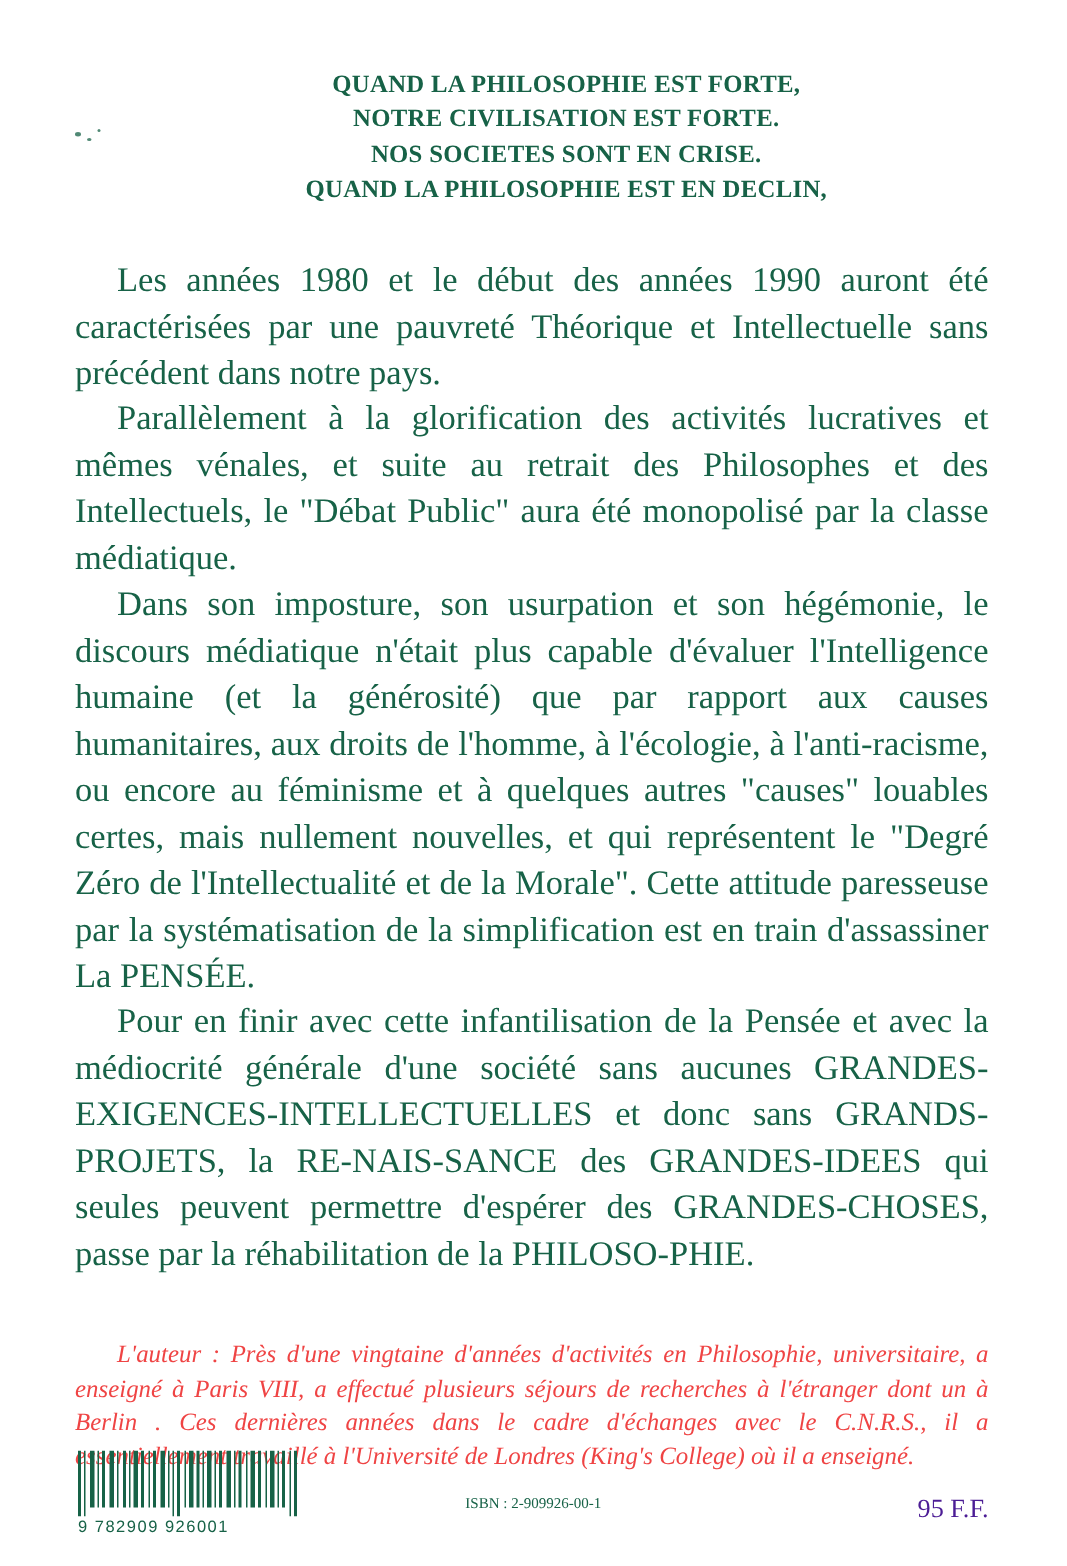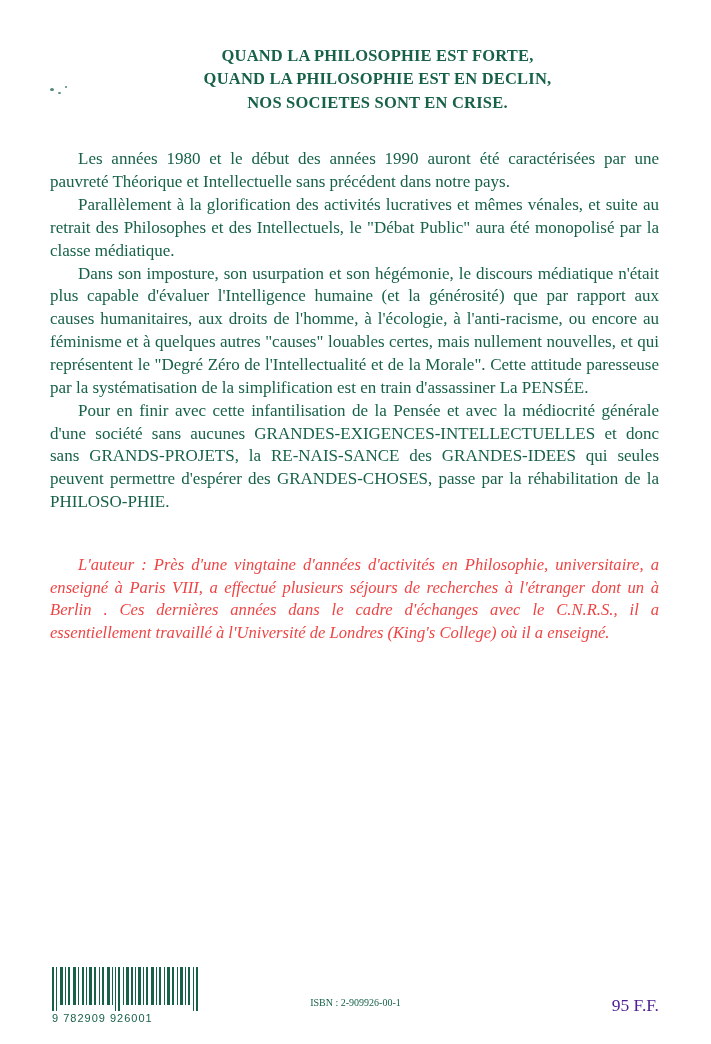--- a/index.html
+++ b/index.html
@@ -28,21 +28,21 @@
     line-height: 1.42;
     letter-spacing: 0.2px;
     color: #176247;
   }
   .title-block div {
     white-space: nowrap;
     padding-left: 44px;
   }
   .body-text {
     margin: 34px 52px 0 50px;
-    font-size: 17px;
+    font-size: 23px;
     line-height: 1.345;
     text-align: justify;
     color: #176247;
   }
   .body-text p {
     margin: 0;
     text-indent: 28px;
   }
   .italic-block {
     margin: 40px 52px 0 50px;
@@ -115,22 +115,23 @@
 <body>
 
 <div class="page">
 
   <span class="speck speck1"></span>
   <span class="speck speck2"></span>
   <span class="speck speck3"></span>
 
   <div class="title-block">
     <div>QUAND LA PHILOSOPHIE EST FORTE,</div>
+    <div>NOTRE CIVILISATION EST FORTE.</div>
+    <div>NOS SOCIETES SONT EN CRISE.</div>
     <div>QUAND LA PHILOSOPHIE EST EN DECLIN,</div>
-    <div>NOS SOCIETES SONT EN CRISE.</div>
   </div>
 
   <div class="body-text">
     <p>Les années 1980 et le début des années 1990 auront été caractérisées par une pauvreté Théorique et Intellectuelle sans précédent dans notre pays.</p>
     <p>Parallèlement à la glorification des activités lucratives et mêmes vénales, et suite au retrait des Philosophes et des Intellectuels, le "Débat Public" aura été monopolisé par la classe médiatique.</p>
     <p>Dans son imposture, son usurpation et son hégémonie, le discours médiatique n'était plus capable d'évaluer l'Intelligence humaine (et la générosité) que par rapport aux causes humanitaires, aux droits de l'homme, à l'écologie, à l'anti-racisme, ou encore au féminisme et à quelques autres "causes" louables certes, mais nullement nouvelles, et qui représentent le "Degré Zéro de l'Intellectualité et de la Morale". Cette attitude paresseuse par la systématisation de la simplification est en train d'assassiner La PENSÉE.</p>
     <p>Pour en finir avec cette infantilisation de la Pensée et avec la médiocrité générale d'une société sans aucunes GRANDES-EXIGENCES-INTELLECTUELLES et donc sans GRANDS-PROJETS, la RE-NAIS-SANCE des GRANDES-IDEES qui seules peuvent permettre d'espérer des GRANDES-CHOSES, passe par la réhabilitation de la PHILOSO-PHIE.</p>
   </div>
 
   <div class="italic-block">

